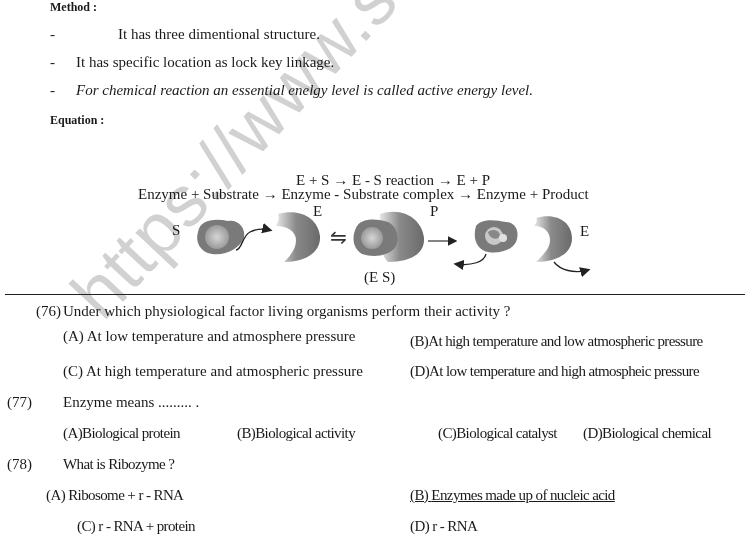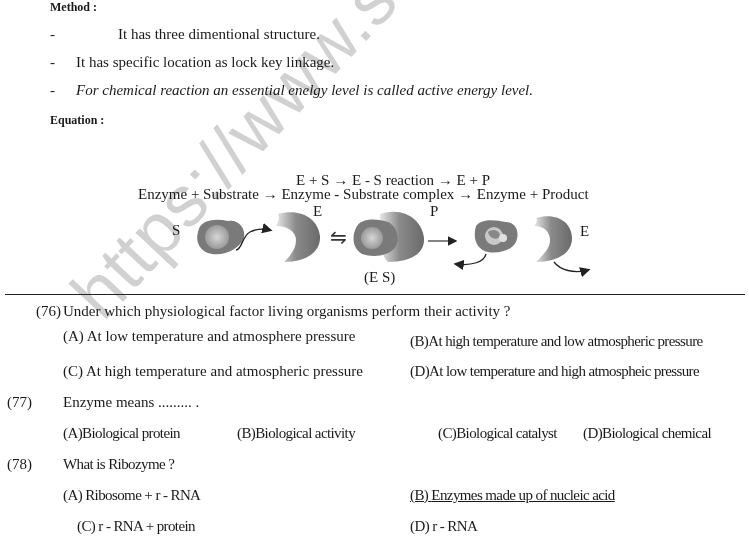--- a/index.html
+++ b/index.html
@@ -131,21 +131,21 @@
 <div class="abs cond" style="left:410px; top:425px;margin-left:28px;">
   <span>(C)</span><span>Biological catalyst</span>
 </div>
 <div class="abs cond" style="left:583px; top:425px;">
   <span>(D)</span><span>Biological chemical</span>
 </div>
 
 <div class="abs t15" style="left:7px; top:456px;">(78)</div>
 <div class="abs cond" style="left:63px; top:456px;">What is Ribozyme ?</div>
 
-<div class="abs cond" style="left:63px; top:487px;">
+<div class="abs cond" style="left:46px; top:487px;">
   <span>(A)</span>
   <span>Ribosome + r - RNA</span>
 </div>
 <div class="abs cond" style="left:410px; top:487px;text-decoration:underline;">
   <span>(B)</span>
   <span>Enzymes made up of nucleic acid</span>
 </div>
 <div class="abs cond" style="left:63px; top:518px;margin-left:14px;">
   <span>(C)</span>
   <span>r - RNA + protein</span>

